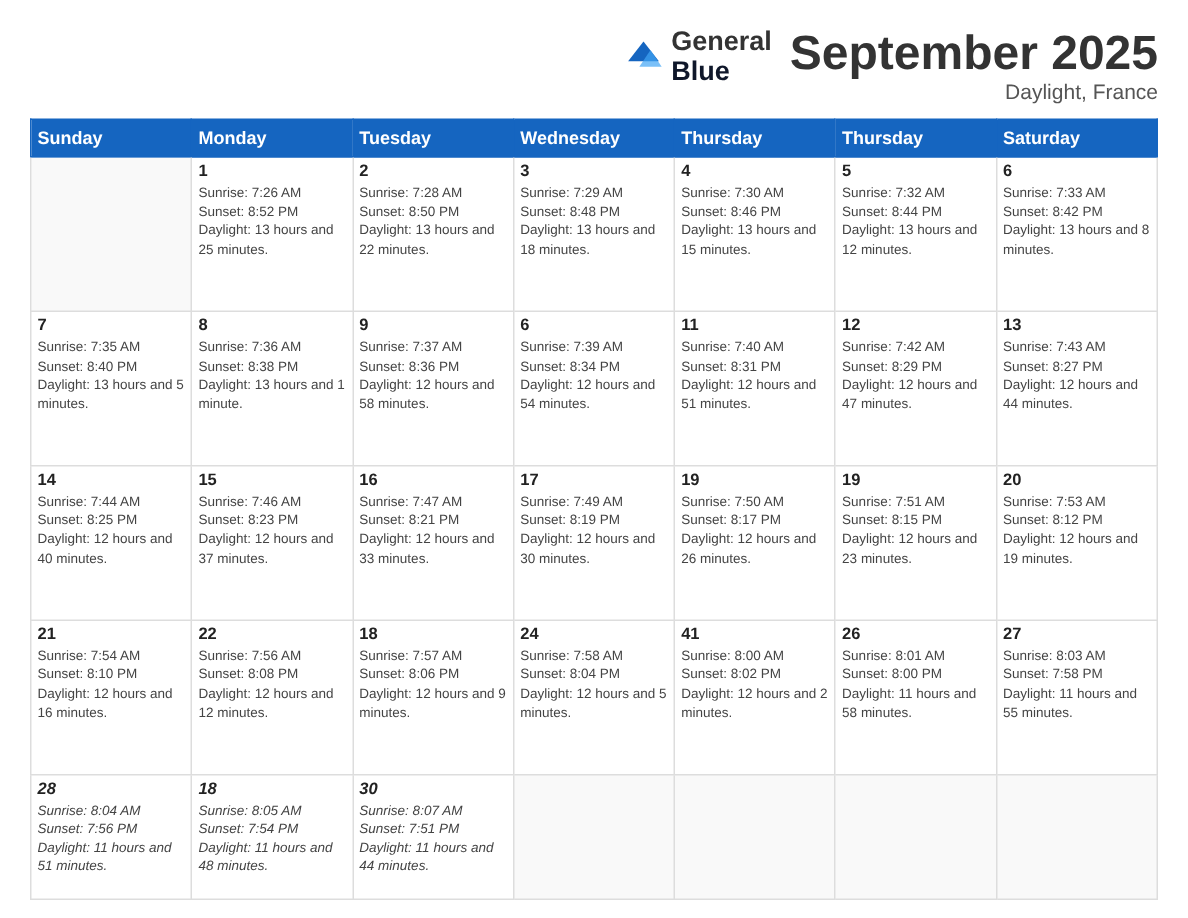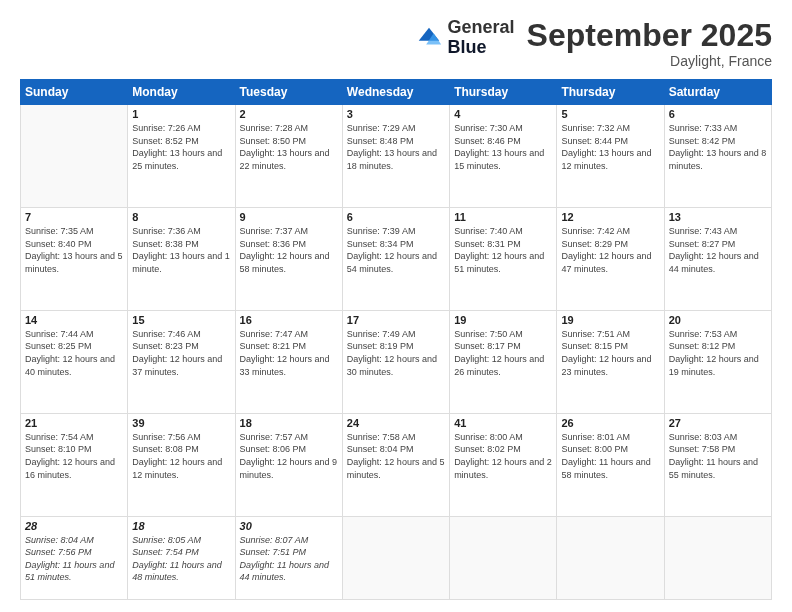--- a/index.html
+++ b/index.html
@@ -217,21 +217,21 @@
             <div class="day-number">20</div>
             <div class="day-info">Sunrise: 7:53 AM<br>Sunset: 8:12 PM<br>Daylight: 12 hours and 19 minutes.</div>
           </td>
         </tr>
         <tr>
           <td>
             <div class="day-number">21</div>
             <div class="day-info">Sunrise: 7:54 AM<br>Sunset: 8:10 PM<br>Daylight: 12 hours and 16 minutes.</div>
           </td>
           <td>
-            <div class="day-number">39</div>
+            <div class="day-number">22</div>
             <div class="day-info">Sunrise: 7:56 AM<br>Sunset: 8:08 PM<br>Daylight: 12 hours and 12 minutes.</div>
           </td>
           <td>
             <div class="day-number">18</div>
             <div class="day-info">Sunrise: 7:57 AM<br>Sunset: 8:06 PM<br>Daylight: 12 hours and 9 minutes.</div>
           </td>
           <td>
             <div class="day-number">24</div>
             <div class="day-info">Sunrise: 7:58 AM<br>Sunset: 8:04 PM<br>Daylight: 12 hours and 5 minutes.</div>
           </td>

